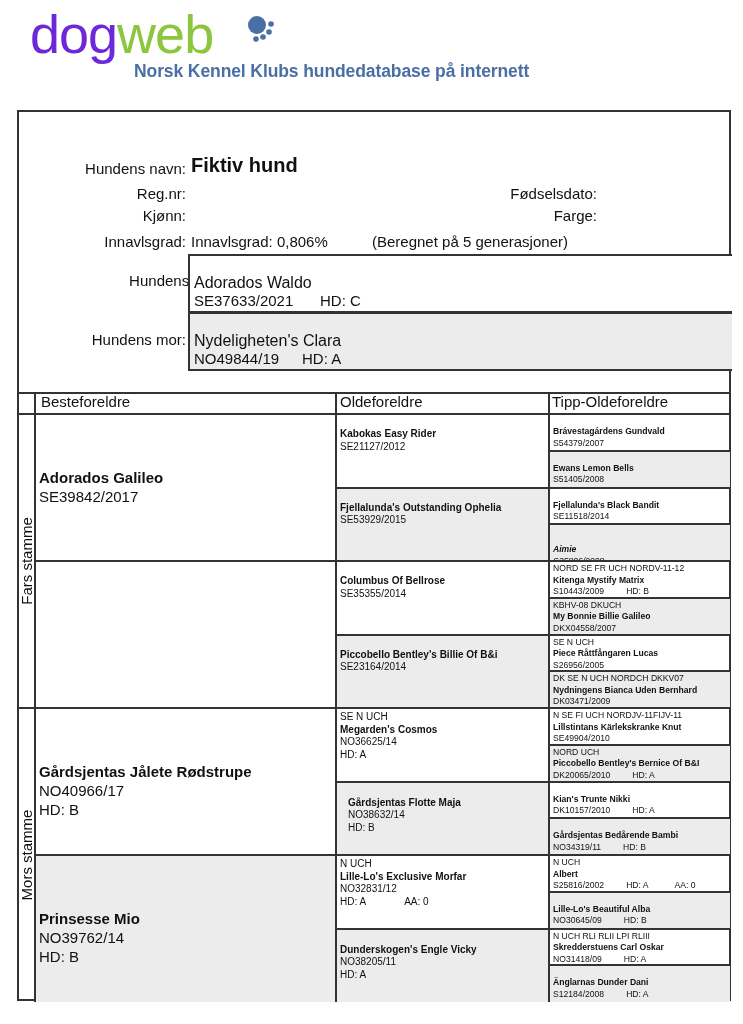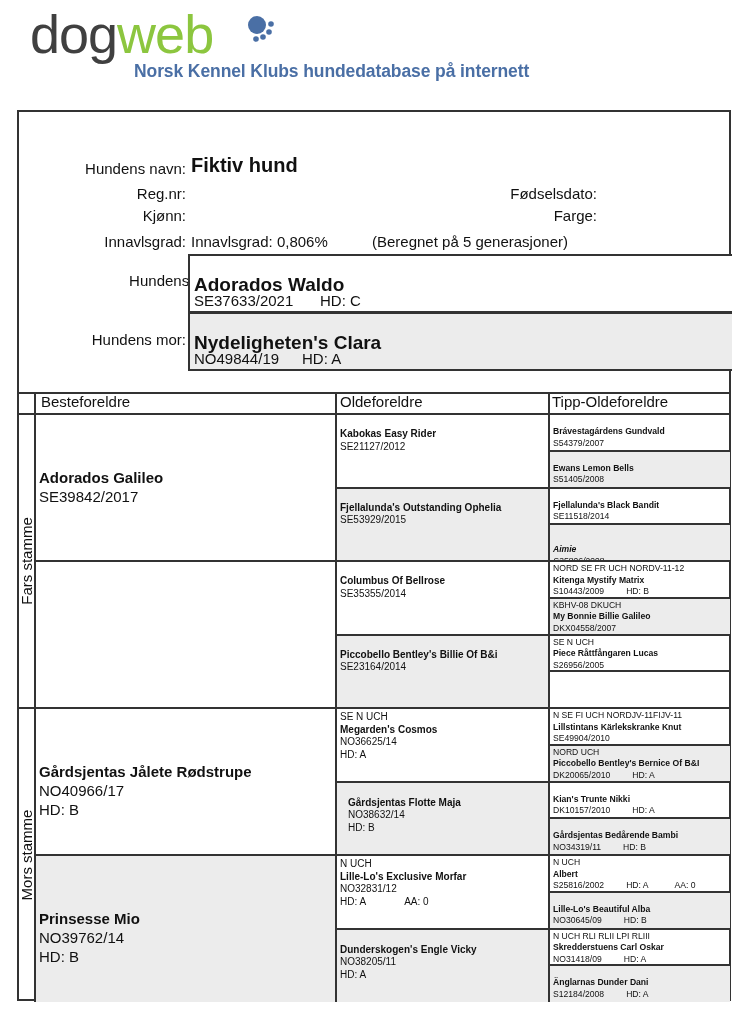--- a/index.html
+++ b/index.html
@@ -3,39 +3,39 @@
 <meta charset="utf-8">
 <style>
   html, body { margin: 0; padding: 0; background: #ffffff; }
   body { width: 743px; height: 1024px; position: relative; overflow: hidden;
          font-family: "Liberation Sans", sans-serif; color: #111; }
 
   
   .logo { position: absolute; left: 30px; top: 8px; width: 520px; height: 80px; }
   .logo-word { position: absolute; left: 0; top: -6px; font-size: 54px; letter-spacing: -1px;
                font-family: "Liberation Sans", sans-serif; line-height: 64px; }
-  .logo-word .dog { color: #404040; }
+  .logo-word .dog { color: #6d28d9; }
   .logo-word .web { color: #8cc63f; }
   .logo-dots { position: absolute; left: 214px; top: 4px; width: 40px; height: 40px; }
   .logo-tag { position: absolute; left: 104px; top: 53px; font-size: 17.5px; font-weight: bold;
               color: #4a6fa5; white-space: nowrap; letter-spacing: -0.1px; text-align: center; }
 
   
   .frame { position: absolute; left: 17px; top: 110px; width: 714px; height: 891px;
            border: 2px solid #333; box-sizing: border-box; }
 
   .lbl { position: absolute; font-size: 15px; text-align: right; white-space: nowrap; }
   .val { position: absolute; font-size: 15px; white-space: nowrap; }
   .dogname { position: absolute; left: 191px; top: 154px; font-size: 20px; font-weight: bold; }
 
   .parent-box { position: absolute; left: 188px; width: 544px; box-sizing: border-box;
                 border: 2px solid #333; border-right: none; }
   .parent-far { top: 254px; height: 59px; background: #fff; }
   .parent-mor { top: 312px; height: 59px; background: #ececec; }
-  .parent-name { position: absolute; left: 4px; top: 18px; font-size: 19px; font-weight: bold; white-space: nowrap; }
+  .parent-name { position: absolute; left: 4px; top: 18px; font-size: 16px; font-weight: normal; white-space: nowrap; }
   .parent-reg { position: absolute; left: 4px; top: 36px; font-size: 15px; white-space: nowrap; }
   .parent-hd { position: absolute; left: 130px; top: 36px; font-size: 15px; white-space: nowrap; }
 
   
   .grid { position: absolute; left: 17px; top: 392px; width: 715px; height: 610px; }
   .hline { position: absolute; height: 2px; background: #333; }
   .vline { position: absolute; width: 2px; background: #333; }
   .colhead { position: absolute; top: 1px; font-size: 15px; white-space: nowrap; }
   .cell { position: absolute; box-sizing: border-box; overflow: hidden; }
   .cell.shade { background: #ececec; }
@@ -141,20 +141,27 @@
         <div>KBHV-08 DKUCH</div>
         <div class="n">My Bonnie Billie Galileo</div>
         <div><span>DKX04558/2007</span></div>
       </div>
     </div>
     <div class="cell" style="left: 532px; width: 181px; top: 242.5px; height: 36.75px;">
       <div class="gggp-text" style="top: 2px;">
         <div>SE N UCH</div>
         <div class="n">Piece Råttfångaren Lucas</div>
         <div><span>S26956/2005</span></div>
+      </div>
+    </div>
+    <div class="cell shade" style="left: 532px; width: 181px; top: 279.25px; height: 36.75px;">
+      <div class="gggp-text" style="top: 2px;">
+        <div>DK SE N UCH NORDCH DKKV07</div>
+        <div class="n">Nydningens Bianca Uden Bernhard</div>
+        <div><span>DK03471/2009</span></div>
       </div>
     </div>
     <div class="cell" style="left: 532px; width: 181px; top: 316px; height: 36.75px;">
       <div class="gggp-text" style="top: 2px;">
         <div>N SE FI UCH NORDJV-11FIJV-11</div>
         <div class="n">Lillstintans Kärlekskranke Knut</div>
         <div><span>SE49904/2010</span></div>
       </div>
     </div>
     <div class="cell shade" style="left: 532px; width: 181px; top: 352.75px; height: 36.75px;">

